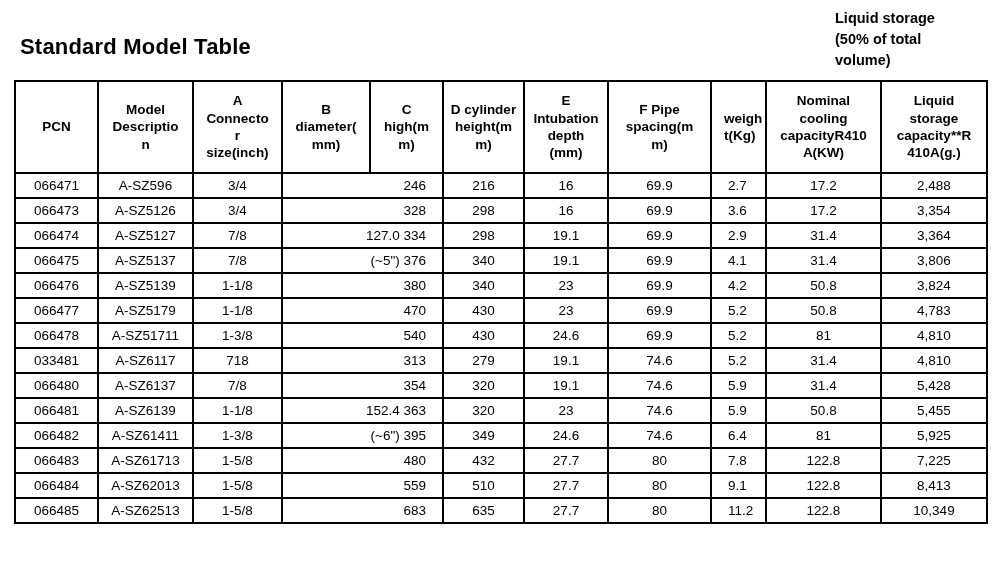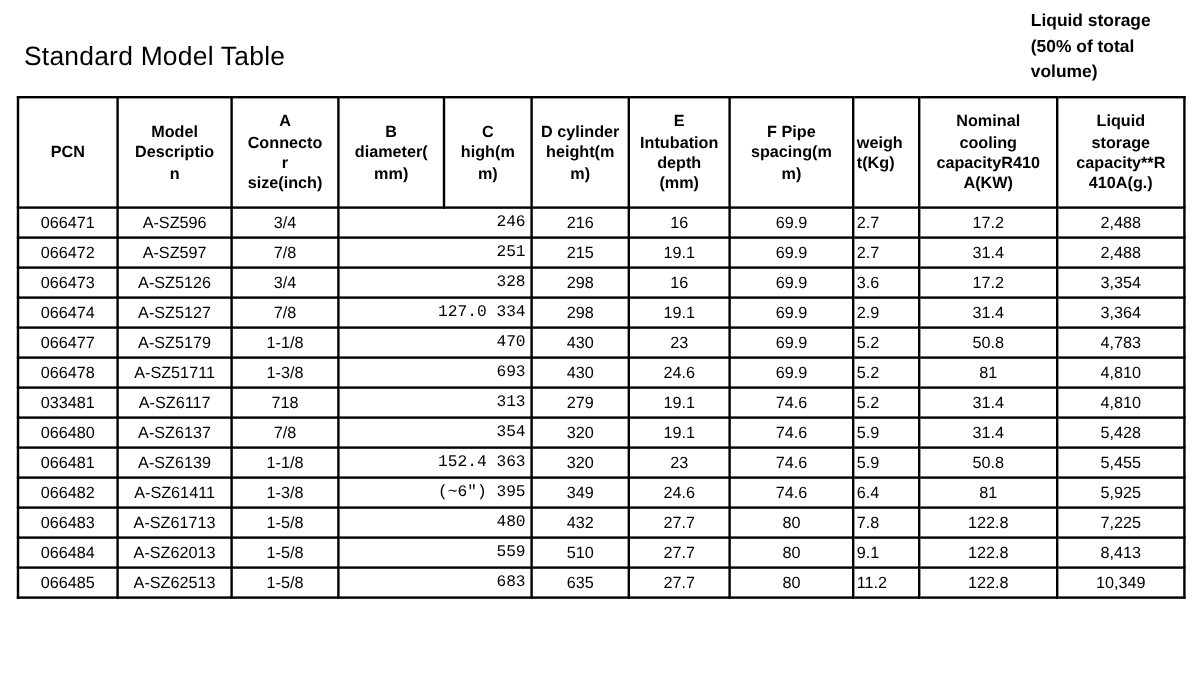--- a/index.html
+++ b/index.html
@@ -14,33 +14,32 @@
     width: 1000px;
     height: 563px;
     background: #ffffff;
     overflow: hidden;
   }
   #page-title {
     position: absolute;
     left: 20px;
     top: 34px;
     font-size: 22px;
-    font-weight: normal;
+    font-weight: bold;
     letter-spacing: 0.2px;
     white-space: nowrap;
   }
   #note {
     position: absolute;
     left: 835px;
     top: 8px;
     font-size: 14.5px;
     font-weight: bold;
     line-height: 1.45;
     white-space: pre-line;
-    margin-left: 24px;
   }
   #model-table {
     position: absolute;
     left: 14px;
     top: 80px;
     width: 972px;
     border-collapse: collapse;
     table-layout: fixed;
     font-size: 13.5px;
   }
@@ -52,25 +51,25 @@
   }
   #model-table thead tr { height: 92px; }
   #model-table tbody tr { height: 25px; }
   #model-table th {
     font-weight: bold;
     text-align: center;
     white-space: pre-line;
     line-height: 1.28;
     padding: 0 1px;
   }
-  #model-table th.h-left { text-align: left; padding-left: 2px; }
+  #model-table th.h-left { text-align: left; padding-left: 12px; }
   #model-table td { white-space: nowrap; }
   #model-table td.c { text-align: center; }
-  #model-table td.r { text-align: right; padding-right: 4px; font-family: Liberation Mono, monospace; }
-  #model-table td.l { text-align: left; padding-left: 2px; }
+  #model-table td.r { text-align: right; padding-right: 16px; }
+  #model-table td.l { text-align: left; padding-left: 16px; }
 </style>
 </head>
 <body>
 
 <div id="page">
   <div id="page-title">Standard Model Table</div>
   <div id="note">Liquid storage
 (50% of total
 volume)</div>
 
@@ -133,32 +132,20 @@
           <td class="c">3/4</td>
           <td class="r" colspan="2">246</td>
           <td class="c">216</td>
           <td class="c">16</td>
           <td class="c">69.9</td>
           <td class="l">2.7</td>
           <td class="c">17.2</td>
           <td class="c">2,488</td>
         </tr>
         <tr>
-          <td class="c">066472</td>
-          <td class="c">A-SZ597</td>
-          <td class="c">7/8</td>
-          <td class="r" colspan="2">251</td>
-          <td class="c">215</td>
-          <td class="c">19.1</td>
-          <td class="c">69.9</td>
-          <td class="l">2.7</td>
-          <td class="c">31.4</td>
-          <td class="c">2,488</td>
-        </tr>
-        <tr>
           <td class="c">066473</td>
           <td class="c">A-SZ5126</td>
           <td class="c">3/4</td>
           <td class="r" colspan="2">328</td>
           <td class="c">298</td>
           <td class="c">16</td>
           <td class="c">69.9</td>
           <td class="l">3.6</td>
           <td class="c">17.2</td>
           <td class="c">3,354</td>
@@ -169,36 +156,60 @@
           <td class="c">7/8</td>
           <td class="r" colspan="2">127.0 334</td>
           <td class="c">298</td>
           <td class="c">19.1</td>
           <td class="c">69.9</td>
           <td class="l">2.9</td>
           <td class="c">31.4</td>
           <td class="c">3,364</td>
         </tr>
         <tr>
+          <td class="c">066475</td>
+          <td class="c">A-SZ5137</td>
+          <td class="c">7/8</td>
+          <td class="r" colspan="2">(~5") 376</td>
+          <td class="c">340</td>
+          <td class="c">19.1</td>
+          <td class="c">69.9</td>
+          <td class="l">4.1</td>
+          <td class="c">31.4</td>
+          <td class="c">3,806</td>
+        </tr>
+        <tr>
+          <td class="c">066476</td>
+          <td class="c">A-SZ5139</td>
+          <td class="c">1-1/8</td>
+          <td class="r" colspan="2">380</td>
+          <td class="c">340</td>
+          <td class="c">23</td>
+          <td class="c">69.9</td>
+          <td class="l">4.2</td>
+          <td class="c">50.8</td>
+          <td class="c">3,824</td>
+        </tr>
+        <tr>
           <td class="c">066477</td>
           <td class="c">A-SZ5179</td>
           <td class="c">1-1/8</td>
           <td class="r" colspan="2">470</td>
           <td class="c">430</td>
           <td class="c">23</td>
           <td class="c">69.9</td>
           <td class="l">5.2</td>
           <td class="c">50.8</td>
           <td class="c">4,783</td>
         </tr>
         <tr>
           <td class="c">066478</td>
           <td class="c">A-SZ51711</td>
           <td class="c">1-3/8</td>
-          <td class="r" colspan="2">693</td>
+          <td class="r" colspan="2">540</td>
           <td class="c">430</td>
           <td class="c">24.6</td>
           <td class="c">69.9</td>
           <td class="l">5.2</td>
           <td class="c">81</td>
           <td class="c">4,810</td>
         </tr>
         <tr>
           <td class="c">033481</td>
           <td class="c">A-SZ6117</td>

